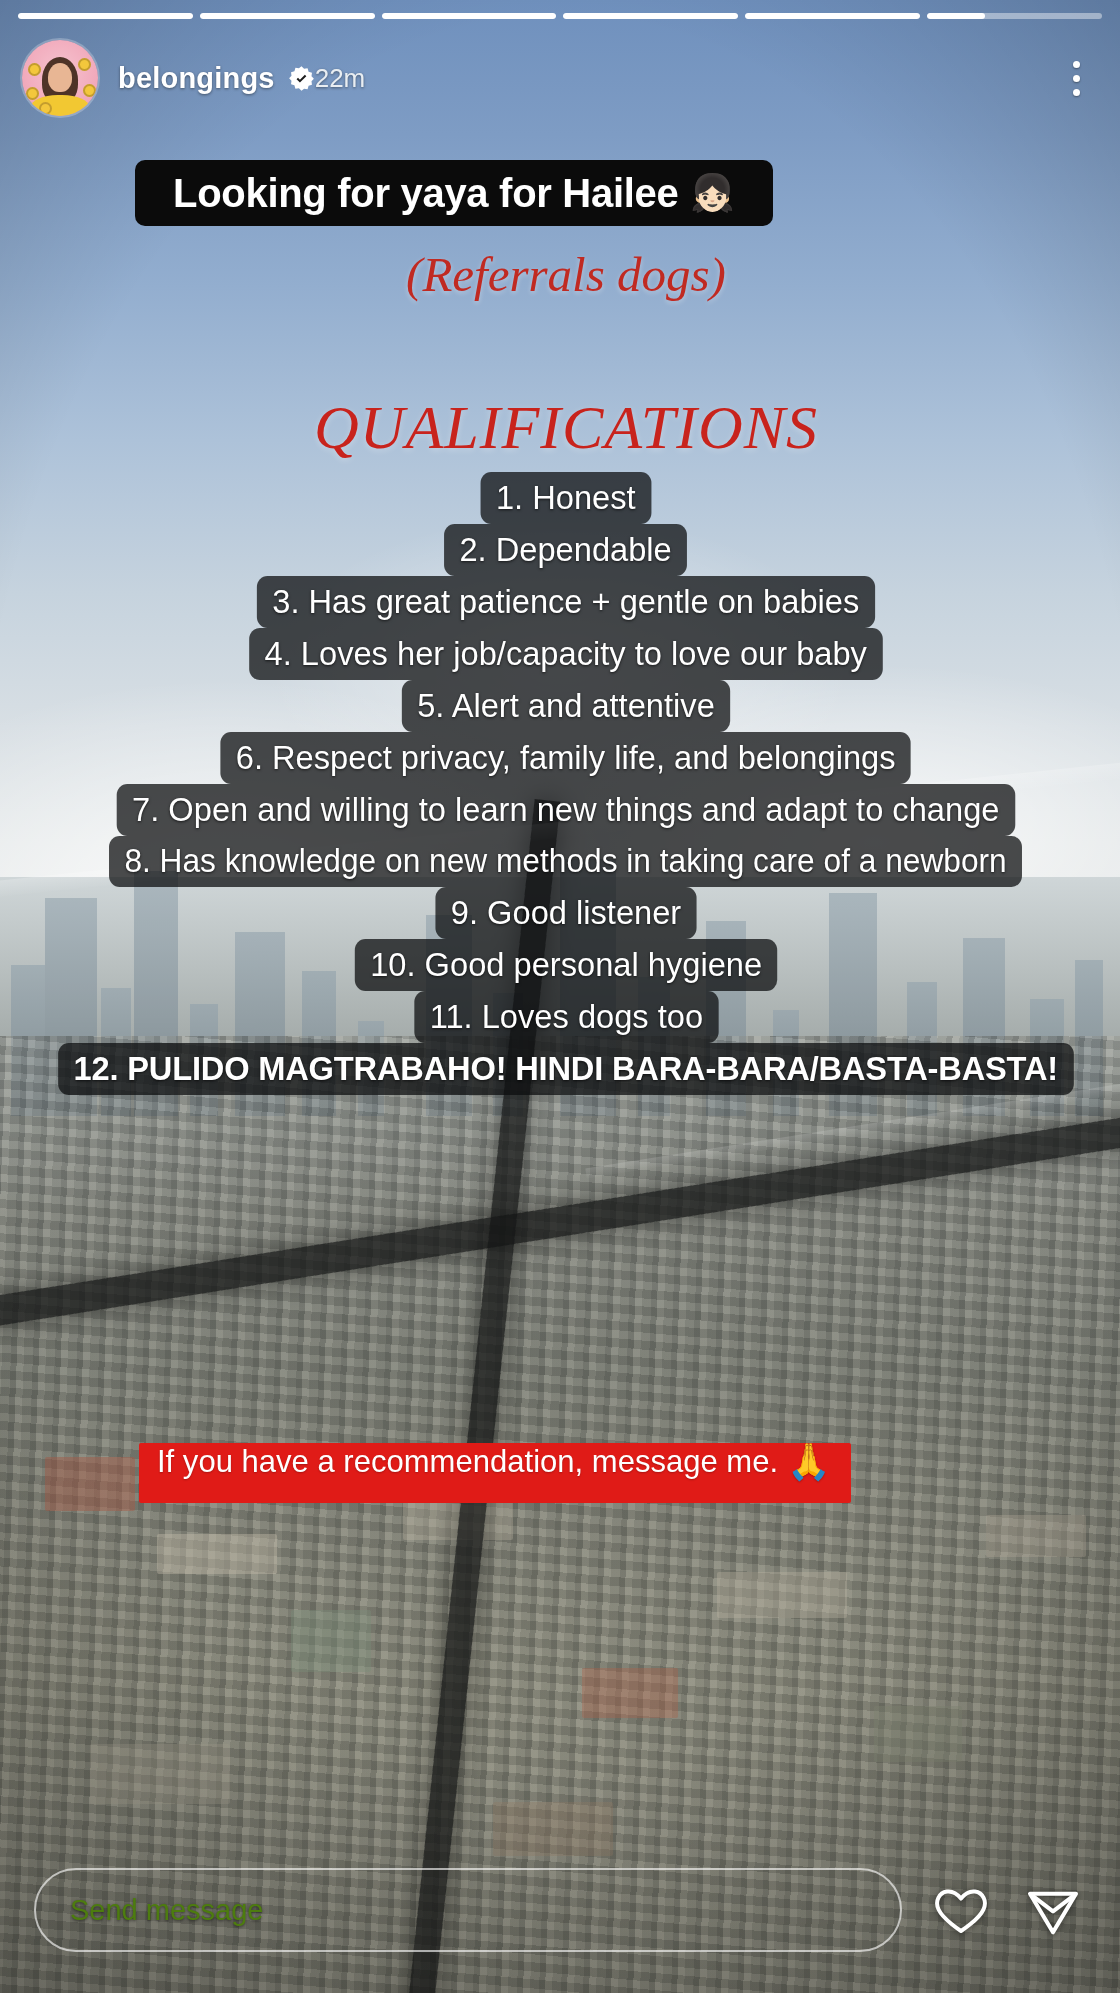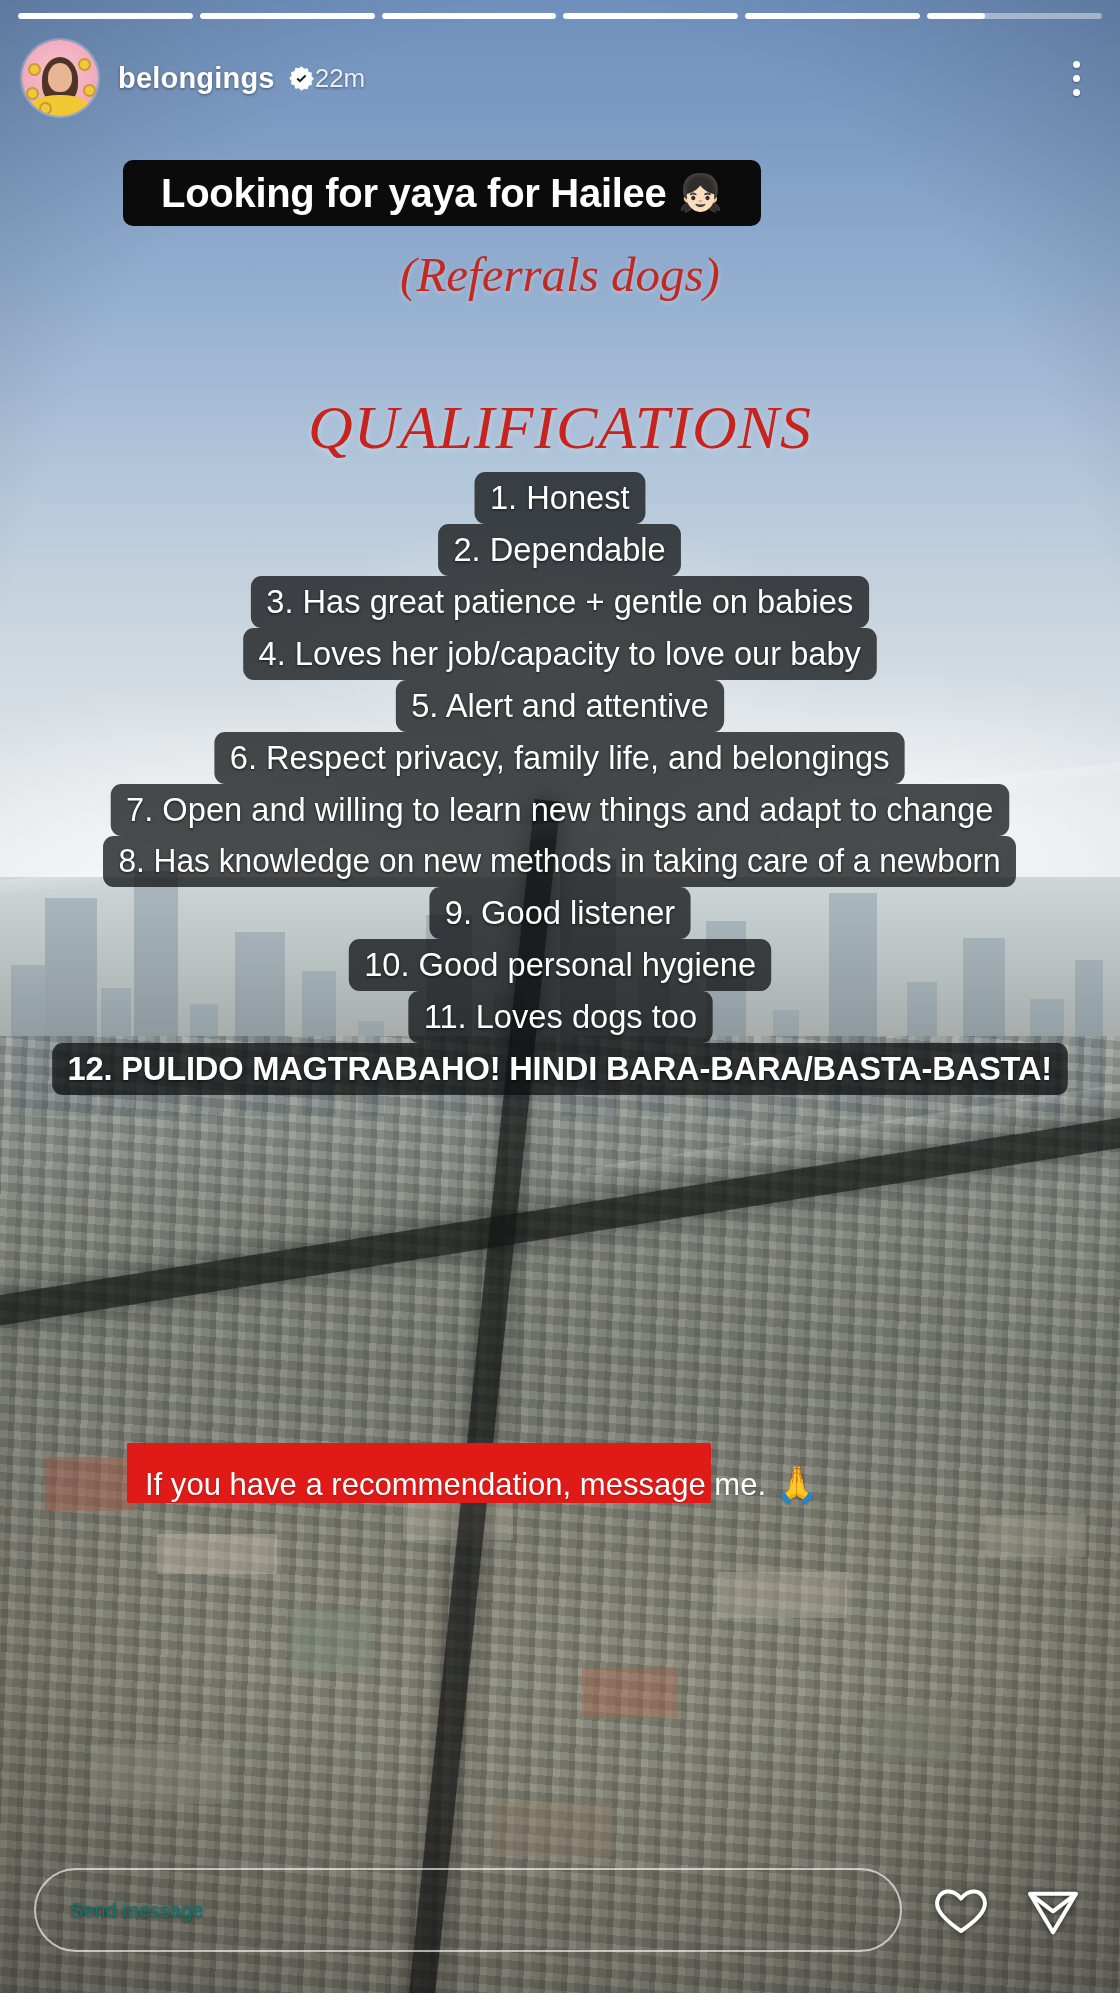--- a/index.html
+++ b/index.html
@@ -90,21 +90,21 @@
     color:#e9eef2; font-size:26px; font-weight:400; margin-left:0;
     text-shadow:0 1px 3px rgba(0,0,0,.45);
   }
   .spacer { flex:1; }
   .kebab { width:44px; height:44px; display:flex; flex-direction:column;
            align-items:center; justify-content:center; gap:7px; cursor:pointer; }
   .kebab i { width:7px; height:7px; border-radius:50%; background:#fff;
              box-shadow:0 1px 2px rgba(0,0,0,.4); }
 
   
-  .content { position:absolute; inset:0; z-index:10; }
+  .content { position:absolute; inset:0; z-index:10;margin-left:12px; }
 
   .title-banner {
     position:absolute; left:123px; top:160px; width:638px; height:66px;
     background:#0b0b0b; border-radius:10px;
     display:flex; align-items:center; justify-content:center;
     padding:0 22px;
   }
   .title-banner .t {
     color:#fff; font-size:40px; font-weight:700; letter-spacing:-.3px;
     white-space:nowrap; display:flex; align-items:center; gap:12px;
@@ -134,42 +134,42 @@
     background:rgba(12,14,15,.74);
     padding:8px 16px 10px; border-radius:11px;
     margin:0; white-space:nowrap;
     text-shadow:0 1px 3px rgba(0,0,0,.7);
     font-stretch:condensed;
     transform:scaleX(.96); transform-origin:center;
   }
   .qitem.last { font-weight:700; letter-spacing:-.2px; }
 
   .cta {
-    position:absolute; left:127px; top:1443px; width:584px; height:60px;
-    background:#e01b17; display:flex; align-items:flex-end;
+    position:absolute; left:127px; top:1443px; width:712px; height:60px;
+    background:#e01b17; display:flex; align-items:flex-start;
     padding:0 18px; border-radius:2px;
   }
   .cta .c {
     color:#fff; font-size:32px; font-weight:400; white-space:nowrap;
     display:flex; align-items:center; gap:10px;
     text-shadow:0 1px 2px rgba(0,0,0,.25);
     transform:scaleX(.97); transform-origin:left center;
   }
 
   
   .bottom {
     position:absolute; left:0; right:0; bottom:0; height:150px; z-index:20;
     display:flex; align-items:center; padding:0 34px 16px 34px;
   }
   .msgbox {
     flex:1; height:84px; border:2px solid rgba(255,255,255,.62);
     border-radius:42px; display:flex; align-items:center; padding:0 34px;
   }
   .msgbox span {
-    color:#0f766e; font-size:20px; font-weight:400;
+    color:#4d7c0f; font-size:29px; font-weight:400;
     text-shadow:0 1px 3px rgba(0,0,0,.55);
   }
   .act { width:66px; height:66px; margin-left:26px; display:flex;
          align-items:center; justify-content:center; cursor:pointer; }
   .act svg { filter:drop-shadow(0 1px 3px rgba(0,0,0,.5)); }
 </style>
 </head>
 <body>
 
 <div class="story">

